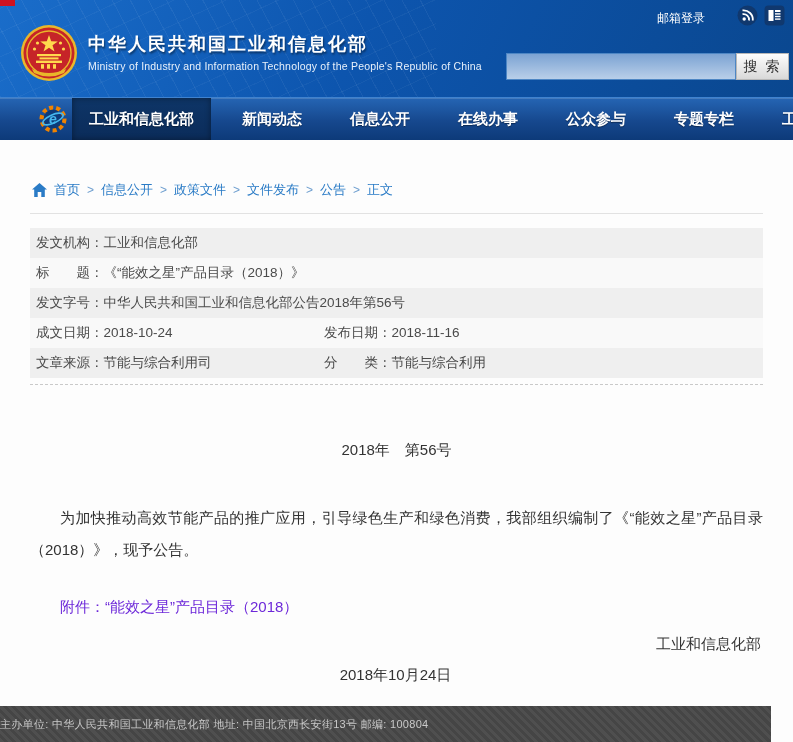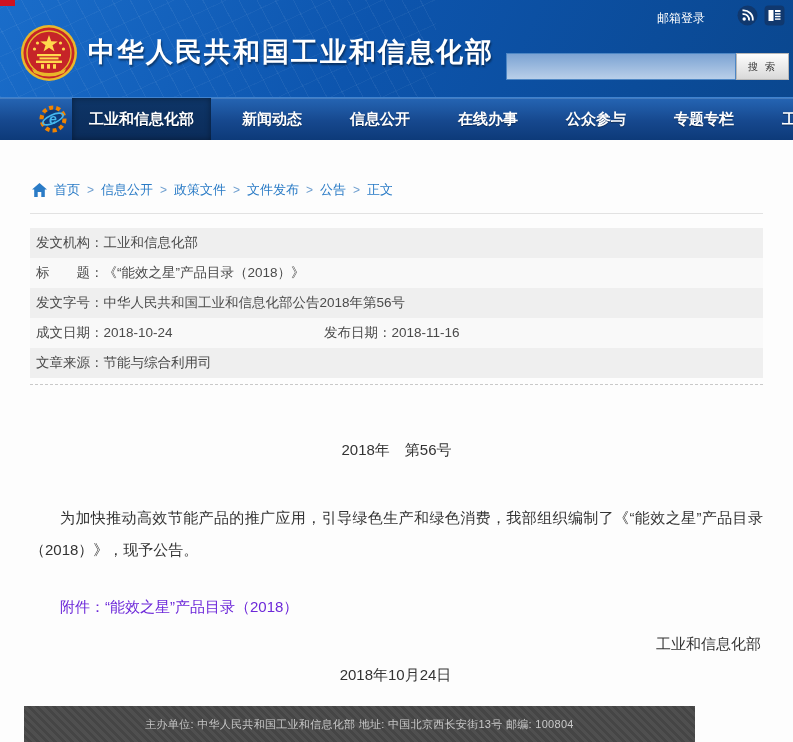--- a/index.html
+++ b/index.html
@@ -20,38 +20,38 @@
     content:""; position:absolute; left:0; top:0; width:55%; height:100%;
     background:repeating-linear-gradient(62deg, rgba(255,255,255,.055) 0 1px, transparent 1px 16px),
                repeating-linear-gradient(-25deg, rgba(255,255,255,.04) 0 1px, transparent 1px 22px);
     pointer-events:none;
   }
   .corner-red { position:absolute; left:0; top:0; width:15px; height:6px; background:#cf1220; }
   .brand { position:absolute; left:20px; top:24px; display:flex; align-items:center; }
   .emblem { width:58px; height:58px; flex:0 0 58px; }
   .brand-text { margin-left:10px; }
   .site-title {
-    color:#fff; font-size:27px; font-weight:bold; letter-spacing:2px;
+    color:#fff; font-size:18px; font-weight:bold; letter-spacing:2px;
     text-shadow:1px 2px 2px rgba(0,0,0,.45); line-height:1.15;
   }
   .site-subtitle { color:#e8f1fb; font-size:10.5px; margin-top:6px; letter-spacing:.2px; }
 
   .header-links { position:absolute; top:8px; right:88px; }
   .mail-login { color:#fff; font-size:12px; text-decoration:none; cursor:pointer; }
   .header-icons { position:absolute; top:5px; right:8px; display:flex; gap:6px; align-items:center; }
   .hicon { width:21px; height:21px; display:block; cursor:pointer; }
 
   .search-bar { position:absolute; top:53px; right:4px; display:flex; }
   .search-input {
     width:230px; height:27px; border:1px solid #4d86c4; outline:none;
     background:linear-gradient(#7ca3d3,#b9cfe9); padding:0 8px; font-size:13px; color:#123;
   }
   .search-btn {
     width:53px; height:27px; border:1px solid #b8b8b8; cursor:pointer;
-    background:linear-gradient(#fdfdfd,#d9d9d9); color:#333; font-size:10px; letter-spacing:2px;
+    background:linear-gradient(#fdfdfd,#d9d9d9); color:#333; font-size:14px; letter-spacing:2px;
   }
 
   
   .main-nav {
     position:relative; height:43px;
     background:linear-gradient(#2565b4 0%,#16488e 55%,#0d3a79 100%);
     border-top:1px solid #3f82cf; box-shadow:inset 0 1px 0 rgba(255,255,255,.15);
     display:flex; align-items:stretch;
   }
   .nav-logo { width:30px; height:30px; margin:6px 0 0 38px; flex:0 0 30px; }
@@ -92,23 +92,23 @@
   .doc-body {
     margin-top:42px; font-size:15px; line-height:32px; color:#333;
     text-indent:2em; text-align:justify;
   }
   .doc-attachment { margin-top:32px; font-size:15px; color:#6d28d9; text-indent:2em; }
   .doc-sign { text-align:right; font-size:15px; color:#333; margin-top:18px; padding-right:2px; }
   .doc-date { text-align:center; font-size:15px; color:#333; margin-top:12px; padding-right:2px; }
 
   
   .site-footer {
-    position:absolute; left:0; bottom:0; width:671px; height:36px;
+    position:absolute; left:0; bottom:0; width:771px; height:36px;
     background:repeating-linear-gradient(45deg,#4f4f4f 0 3px,#454545 3px 6px);
-    display:flex; align-items:center; justify-content:center;margin-left:24px;
+    display:flex; align-items:center; 
   }
   .footer-text { color:#c9c9c9; font-size:11px; letter-spacing:.3px; }
 </style>
 </head>
 <body>
 
 <div class="page">
 
   <header class="site-header">
     <div class="corner-red"></div>
@@ -126,20 +126,21 @@
         <rect x="17" y="30" width="24" height="2.2" fill="#ffd94d"></rect>
         <rect x="19.5" y="33.4" width="19" height="2" fill="#ffd94d"></rect>
         <rect x="16" y="36.6" width="26" height="2.4" fill="#ffd94d"></rect>
         <rect x="21" y="40.2" width="3" height="4.5" fill="#ffd94d"></rect>
         <rect x="27" y="40.2" width="3" height="4.5" fill="#ffd94d"></rect>
         <rect x="33" y="40.2" width="3" height="4.5" fill="#ffd94d"></rect>
         <path d="M12 45 Q29 53 46 45 L44 49 Q29 56 14 49 Z" fill="#e9b72a"></path>
       </svg>
       <div class="brand-text">
         <div class="site-title">中华人民共和国工业和信息化部</div>
+        <div class="site-subtitle">Ministry of Industry and Information Technology of the People's Republic of China</div>
       </div>
     </div>
 
     <div class="header-links">
       <a class="mail-login">邮箱登录</a>
     </div>
 
     <div class="header-icons">
       <svg class="hicon" viewBox="0 0 21 21">
         <circle cx="10.5" cy="10.5" r="10" fill="#10386e"></circle>
@@ -214,20 +215,21 @@
       <div class="meta-row shade">
         <span class="meta-label">发文字号：</span>
           <span class="meta-value">中华人民共和国工业和信息化部公告2018年第56号</span>
       </div>
       <div class="meta-row plain">
         <span class="meta-cell-1"><span class="meta-label">成文日期：</span><span class="meta-value">2018-10-24</span></span>
         <span class="meta-cell-2"><span class="meta-label">发布日期：</span><span class="meta-value">2018-11-16</span></span>
       </div>
       <div class="meta-row shade">
         <span class="meta-cell-1"><span class="meta-label">文章来源：</span><span class="meta-value">节能与综合利用司</span></span>
+        <span class="meta-cell-2"><span class="meta-label">分　　类：</span><span class="meta-value">节能与综合利用</span></span>
       </div>
     </div>
 
     <hr class="dashed-rule">
 
     <article class="article">
       <div class="doc-issue">2018年　第56号</div>
       <p class="doc-body">为加快推动高效节能产品的推广应用，引导绿色生产和绿色消费，我部组织编制了《“能效之星”产品目录（2018）》，现予公告。</p>
       <p class="doc-attachment">附件：“能效之星”产品目录（2018）</p>
       <div class="doc-sign">工业和信息化部</div>

